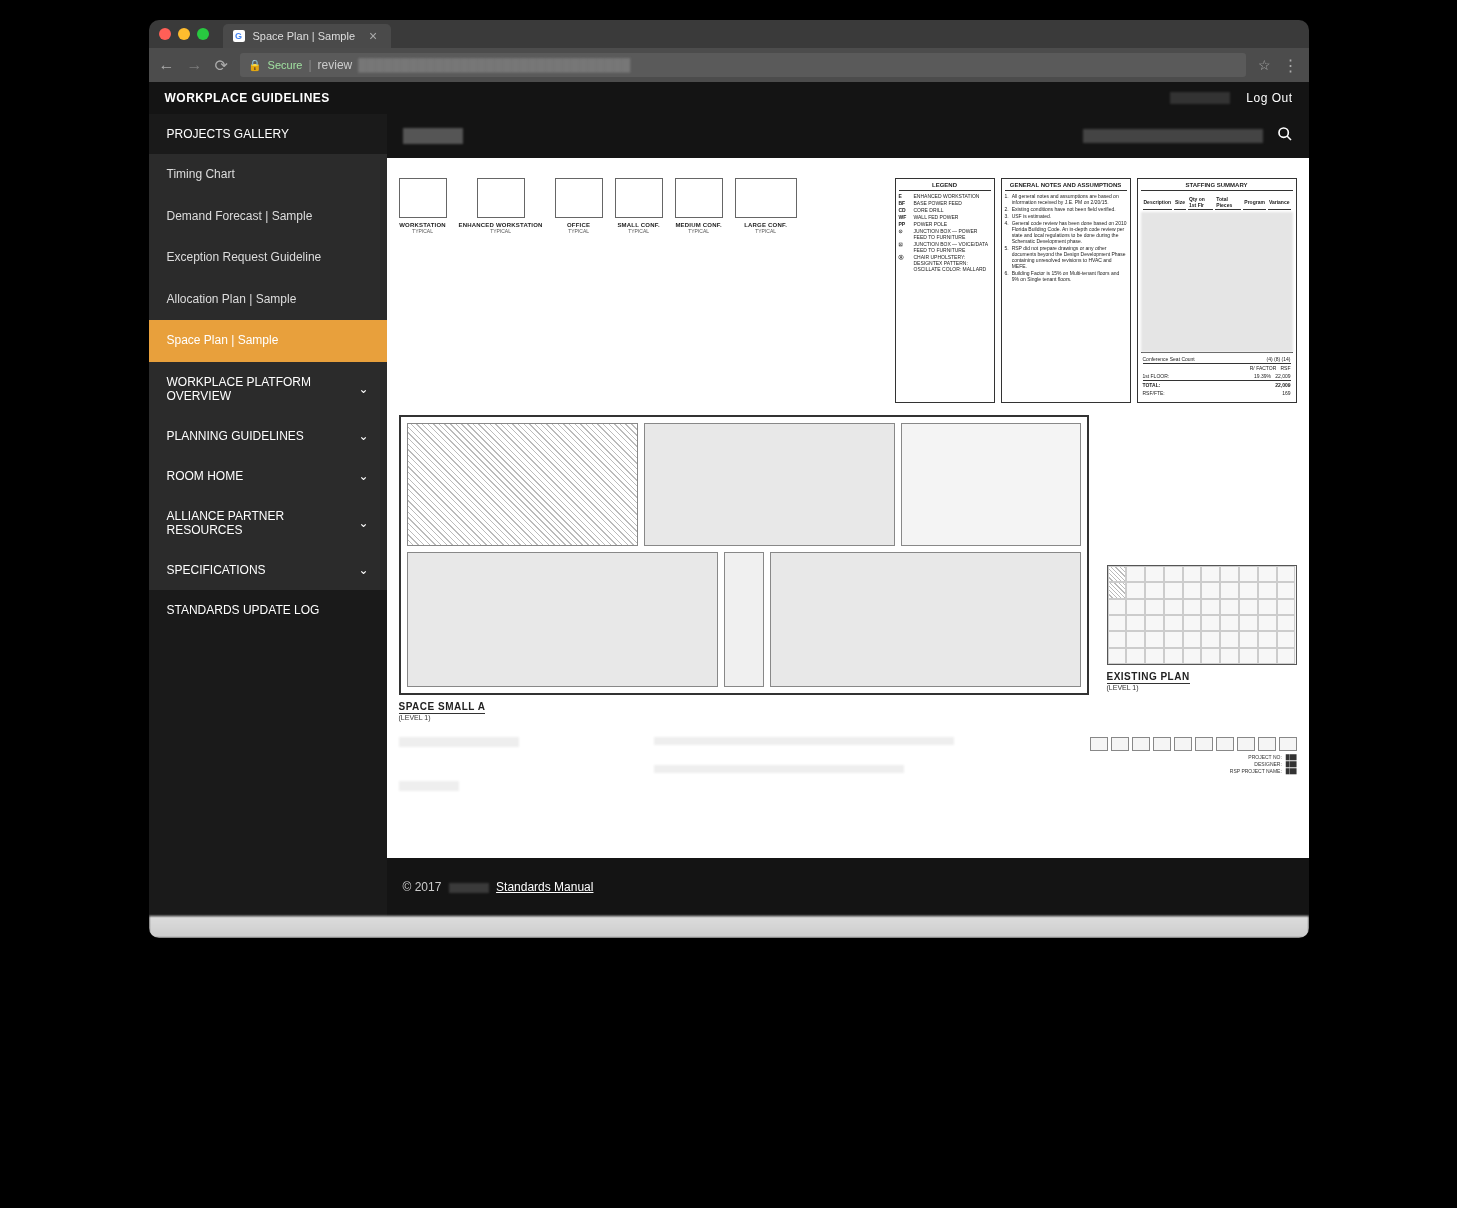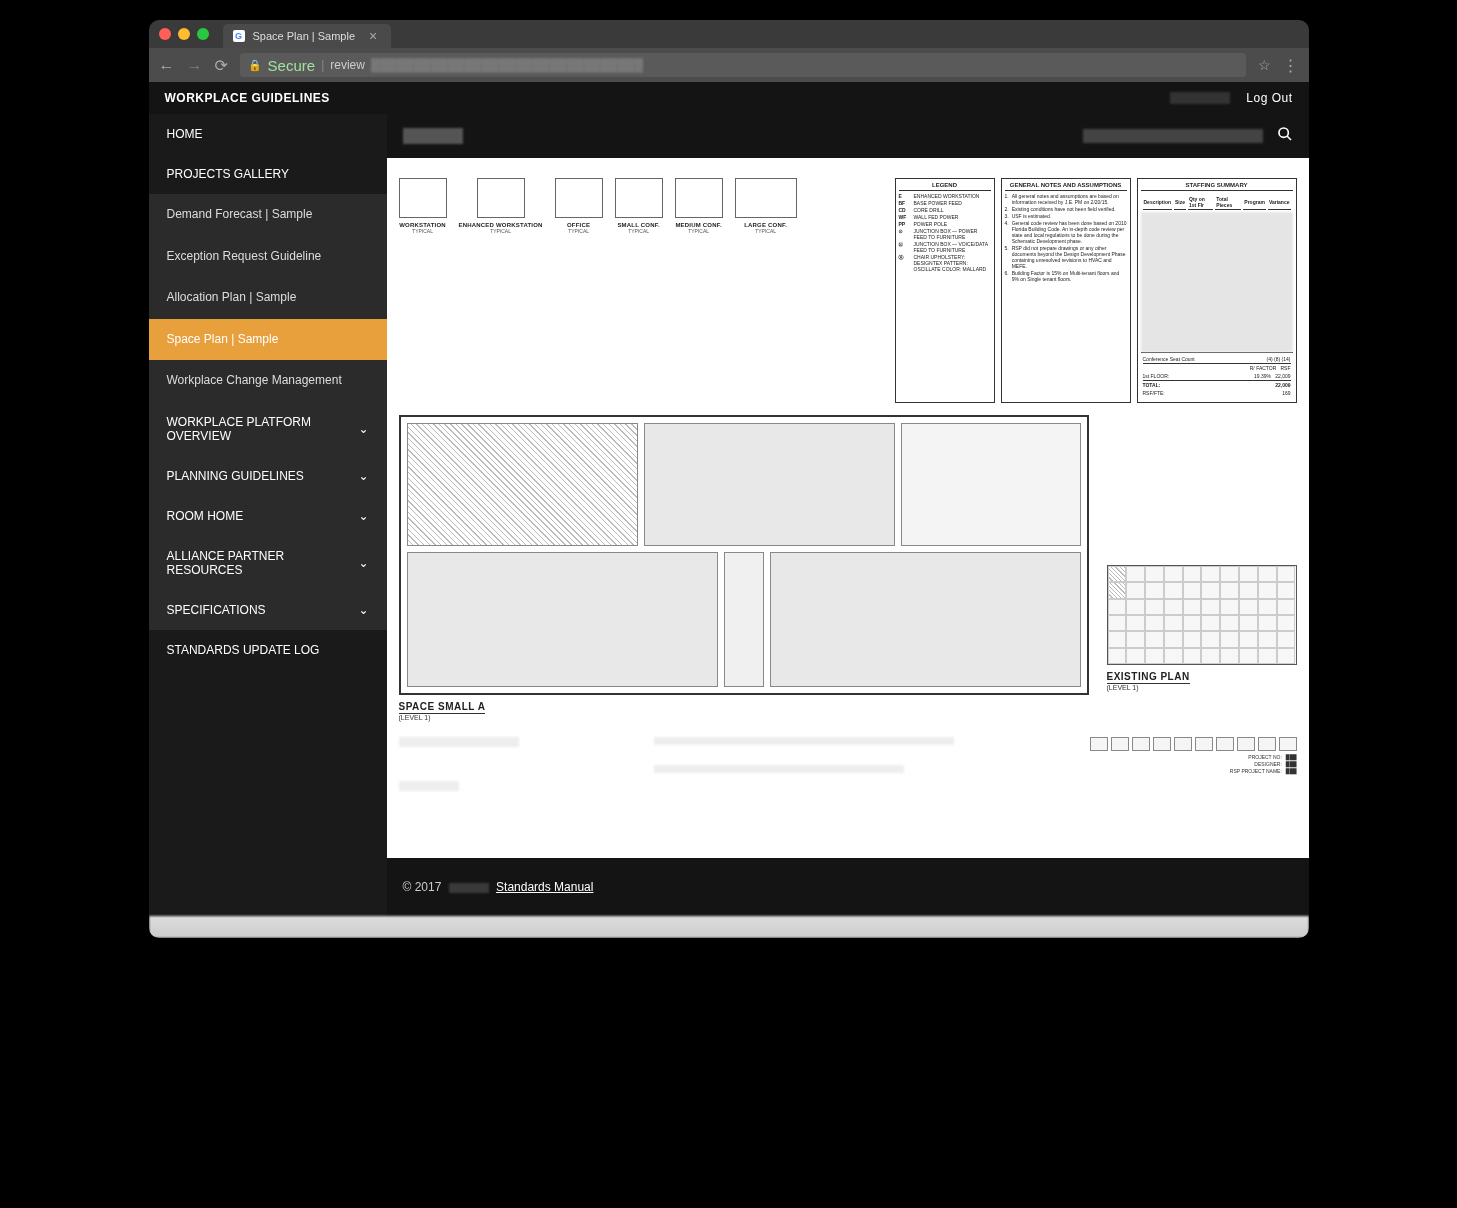--- a/index.html
+++ b/index.html
@@ -42,21 +42,21 @@
   background: #4c4c4c; height: 34px; display: flex; align-items: center;
   padding: 0 10px; gap: 12px;
 }
 .navicon { color: #aaa; font-size: 16px; display:flex; align-items:center; }
 .url-field {
   flex: 1; background: #5a5a5a; height: 24px; border-radius: 3px;
   display: flex; align-items: center; padding: 0 8px; gap: 6px;
   color: #ccc; font-size: 12px;
 }
 .url-field .lock { color: #a0e0a0; font-size: 11px; }
-.url-field .secure { color: #a0e0a0; font-size: 15px; }
+.url-field .secure { color: #a0e0a0; font-size: 11px; }
 .url-field .proto { color: #ccc; }
 .url-field .blurred { color: #777; filter: blur(1px); }
 .star { color: #aaa; font-size: 14px; }
 .menu-dots { color: #aaa; font-size: 16px; }
 
 .topbar {
   background: #141414; height: 32px; display: flex; align-items: center;
   justify-content: space-between; padding: 0 16px;
   color: #fff; font-size: 12px; font-weight: 600; letter-spacing: 0.5px;
 }
@@ -201,40 +201,37 @@
     <div class="topbar-right">
       <span class="redact"></span>
       <span>Log Out</span>
     </div>
   </div>
 
   <div class="content-row">
 
     <nav class="sidebar">
       <div class="nav-item top-level">
-        <span>HOME</span>
-      </div>
-      <div class="nav-item top-level">
         <span>PROJECTS GALLERY</span>
       </div>
       <div class="sidebar-section">
         <div class="nav-item child">
+          <span>Timing Chart</span>
+        </div>
+        <div class="nav-item child">
           <span>Demand Forecast | Sample</span>
         </div>
         <div class="nav-item child">
           <span>Exception Request Guideline</span>
         </div>
         <div class="nav-item child">
           <span>Allocation Plan | Sample</span>
         </div>
         <div class="nav-item child active">
           <span>Space Plan | Sample</span>
-        </div>
-        <div class="nav-item child">
-          <span>Workplace Change Management</span>
         </div>
       </div>
       <div class="sidebar-section">
         <div class="nav-item top-level">
           <span>WORKPLACE PLATFORM OVERVIEW</span>
           <span class="chev">⌄</span>
         </div>
         <div class="nav-item top-level">
           <span>PLANNING GUIDELINES</span>
           <span class="chev">⌄</span>

